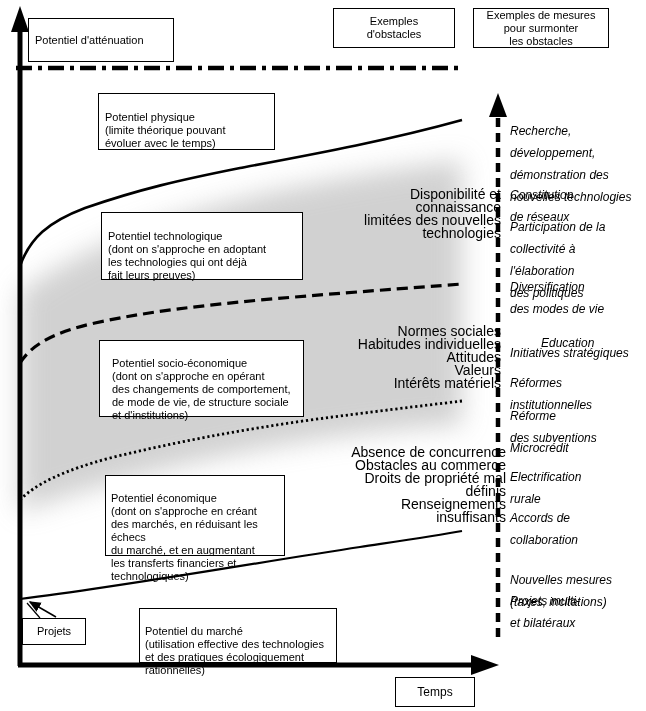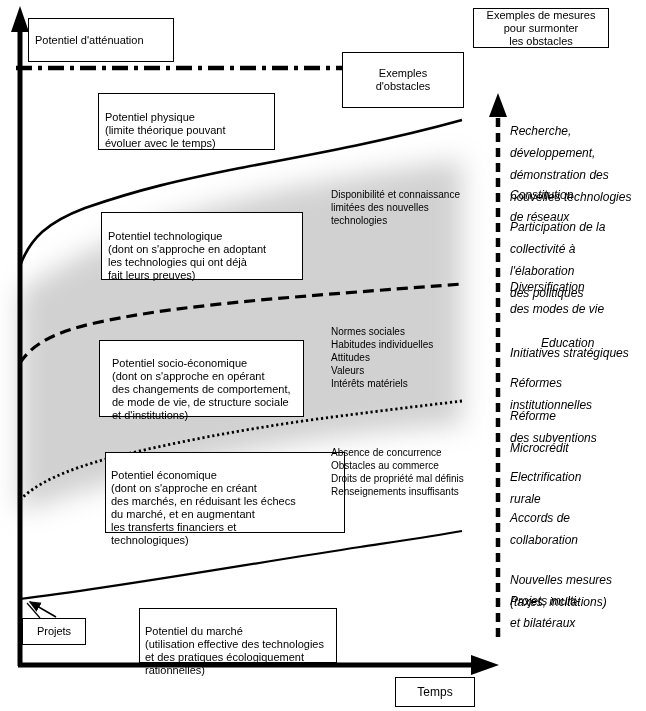--- a/index.html
+++ b/index.html
@@ -9,21 +9,21 @@
     color:#000;overflow:hidden;
   }
   #stage svg{position:absolute;left:0;top:0;}
   .box{
     position:absolute;background:#fff;border:1px solid #000;
     font-size:11px;line-height:13px;padding:4px 6px;
     white-space:pre-line;box-sizing:border-box;
   }
   .box.center{text-align:center;display:flex;align-items:center;justify-content:center;}
   .freetext{
-    position:absolute;font-size:10px;line-height:13px;white-space:pre-line;
+    position:absolute;font-size:14px;line-height:13px;white-space:pre-line;text-align:right;
   }
   .measure-item{position:absolute;left:510px;font-size:12px;line-height:22px;white-space:pre-line;width:132px;font-style:italic;}
   .temps{font-size:12px;line-height:18px;}
 </style>
 </head>
 <body>
 
 <div id="stage">
 
   <svg width="646" height="711" viewBox="0 0 646 711">
@@ -58,21 +58,21 @@
     <polygon points="471,655 499,665 471,675" fill="#000"></polygon>
 
     <line x1="498" y1="637" x2="498" y2="114" stroke="#000" stroke-width="4.5" stroke-dasharray="9 6"></line>
     <polygon points="489,117 498,93 507,117" fill="#000"></polygon>
   </svg>
 
   <div class="box" style="left:28px;top:18px;width:146px;height:44px;display:flex;align-items:center;">
     <span>Potentiel d'atténuation</span>
   </div>
 
-  <div class="box center" style="left:342px;top:8px;width:122px;height:56px;margin-top:44px;">
+  <div class="box center" style="left:333px;top:8px;width:122px;height:40px;">
     <span>Exemples
 d'obstacles</span>
   </div>
 
   <div class="box center" style="left:473px;top:8px;width:136px;height:40px;padding:2px 3px;">
     <span>Exemples de mesures
 pour surmonter
 les obstacles</span>
   </div>
 
@@ -90,21 +90,21 @@
   </div>
 
   <div class="box" style="left:99px;top:340px;width:205px;height:77px;padding:3px 12px;">
     <span>Potentiel socio-économique
 (dont on s'approche en opérant
 des changements de comportement,
 de mode de vie, de structure sociale
 et d'institutions)</span>
   </div>
 
-  <div class="box" style="left:105px;top:452px;width:240px;height:81px;padding:3px 5px;">
+  <div class="box" style="left:105px;top:475px;width:180px;height:81px;padding:3px 5px;">
     <span>Potentiel économique
 (dont on s'approche en créant
 des marchés, en réduisant les échecs
 du marché, et en augmentant
 les transferts financiers et
 technologiques)</span>
   </div>
 
   <div class="box" style="left:103px;top:608px;width:198px;height:55px;padding:3px 5px;margin-left:36px;">
     <span>Potentiel du marché

